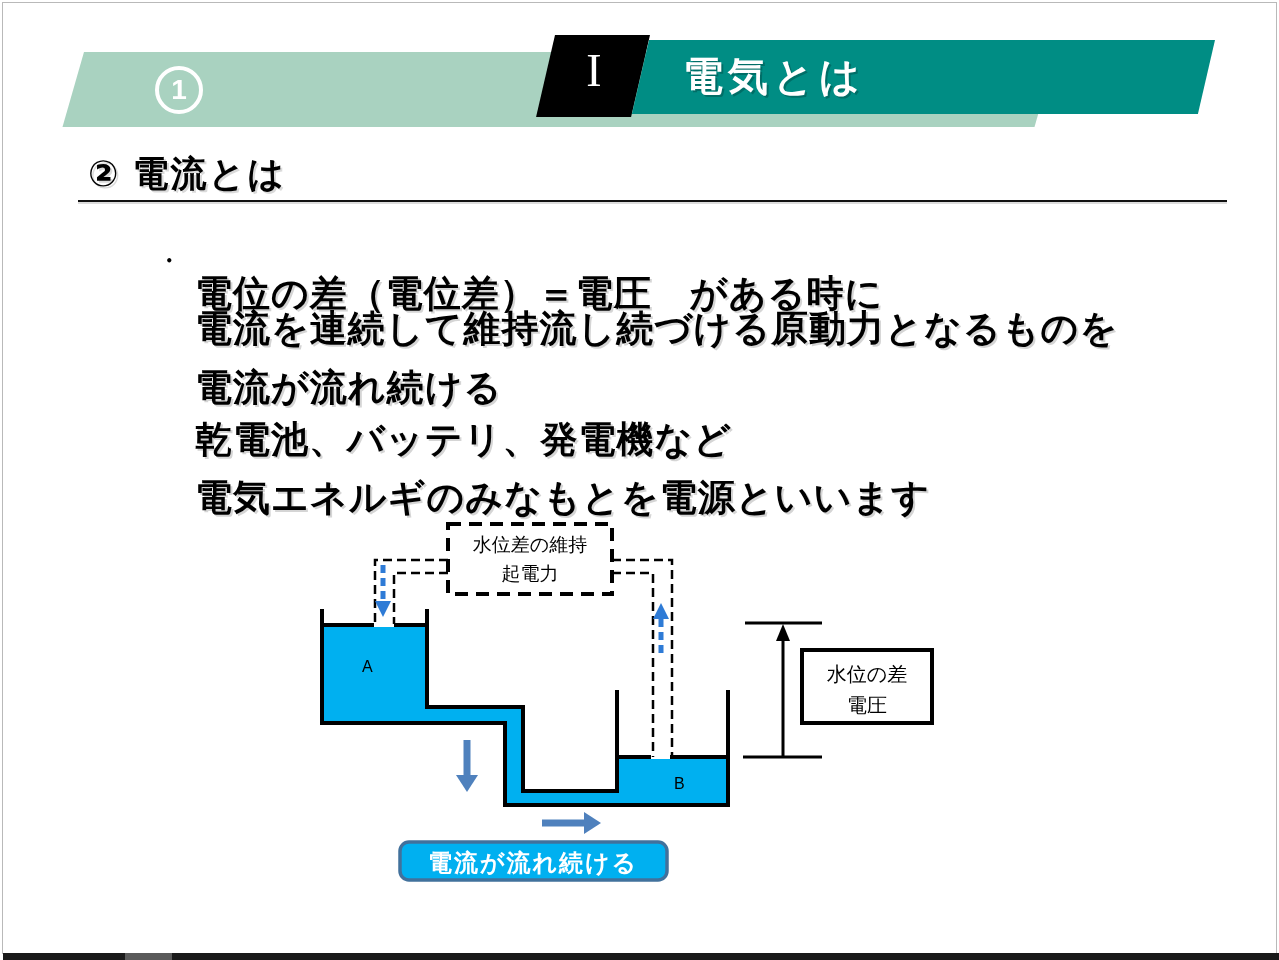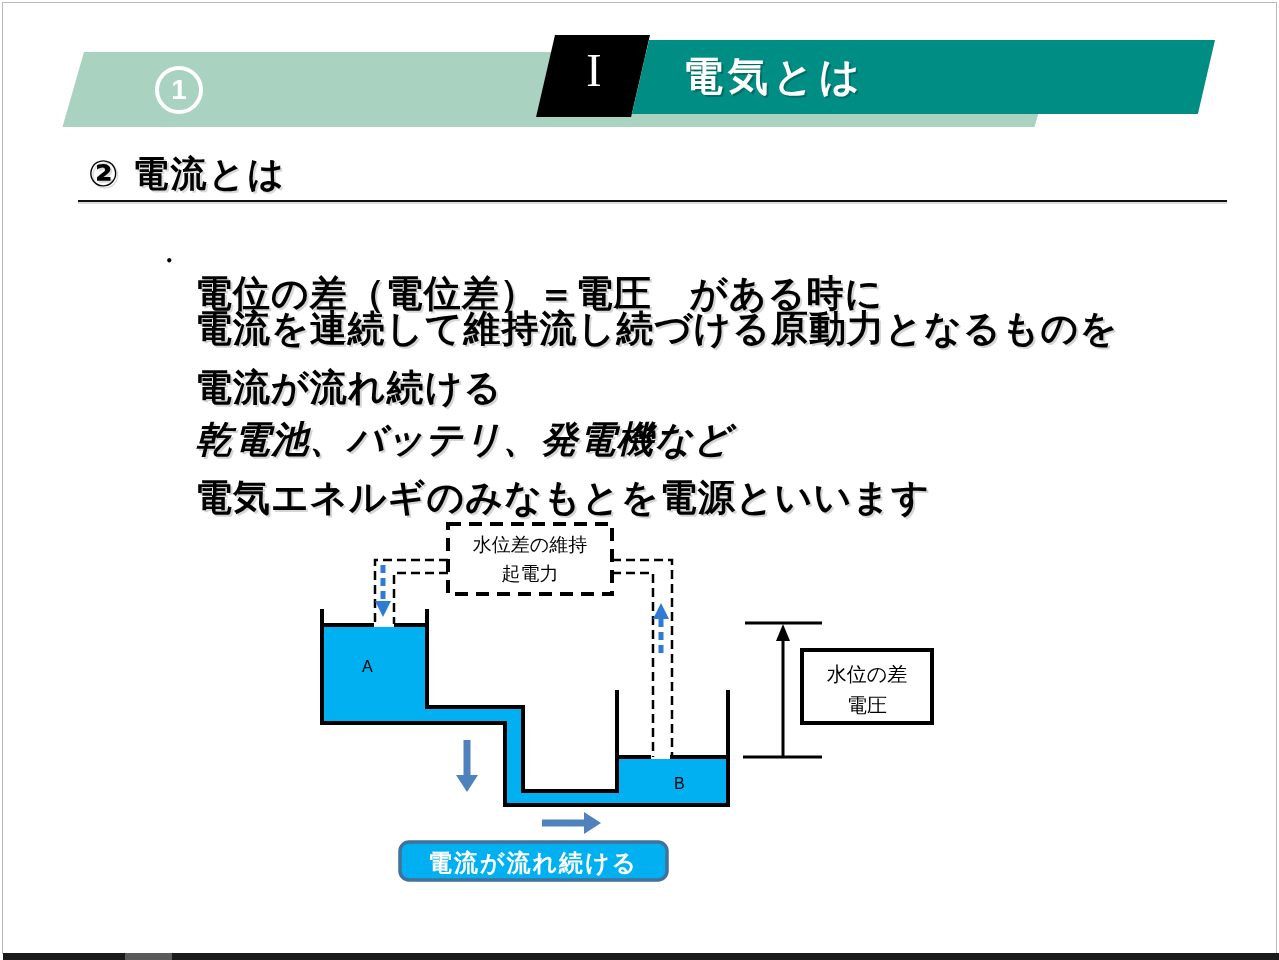--- a/index.html
+++ b/index.html
@@ -28,21 +28,21 @@
   .heading{position:absolute;left:88px;top:150px;font-size:36px;font-weight:700;color:#000;
     letter-spacing:2px;text-shadow:2px 2px 0 rgba(150,150,150,0.35);}
   .rule{position:absolute;left:78px;top:200px;width:1149px;height:2px;background:#111;
     box-shadow:0 2px 0 #dcdcdc;}
 
   
   .body-lines{position:absolute;left:0;top:0;}
   .bline{position:absolute;left:195px;font-size:37px;font-weight:bold;color:#000;
     letter-spacing:1px;white-space:pre;text-shadow:2px 2px 0 rgba(150,150,150,0.40);margin-top:28px;}
   .bullet{position:absolute;left:158px;top:246px;font-size:22px;font-weight:bold;color:#000;}
-  .l1{top:241px;} .l2{top:276px;} .l3{top:335px;} .l4{top:387px;font-style:italic;} .l5{top:445px;}
+  .l1{top:241px;} .l2{top:276px;} .l3{top:335px;} .l4{top:387px;} .l5{top:445px;}
 
   
   .diagram{position:absolute;left:278px;top:503px;width:682px;height:392px;}
   .outline{fill:none;stroke:#000;stroke-width:4;}
   .pipes{fill:none;stroke:#000;stroke-width:2.5;stroke-dasharray:9 5;}
   .emf-rect{fill:#fff;stroke:#000;stroke-width:4;stroke-dasharray:13 8;}
   .measure{fill:none;stroke:#000;stroke-width:3;}
   .level-rect{fill:#fff;stroke:#000;stroke-width:4;}
   .dash-arrow{stroke:#2E7BD6;stroke-width:5;stroke-dasharray:8 5;fill:none;}
   .dash-head{fill:#2E7BD6;}

